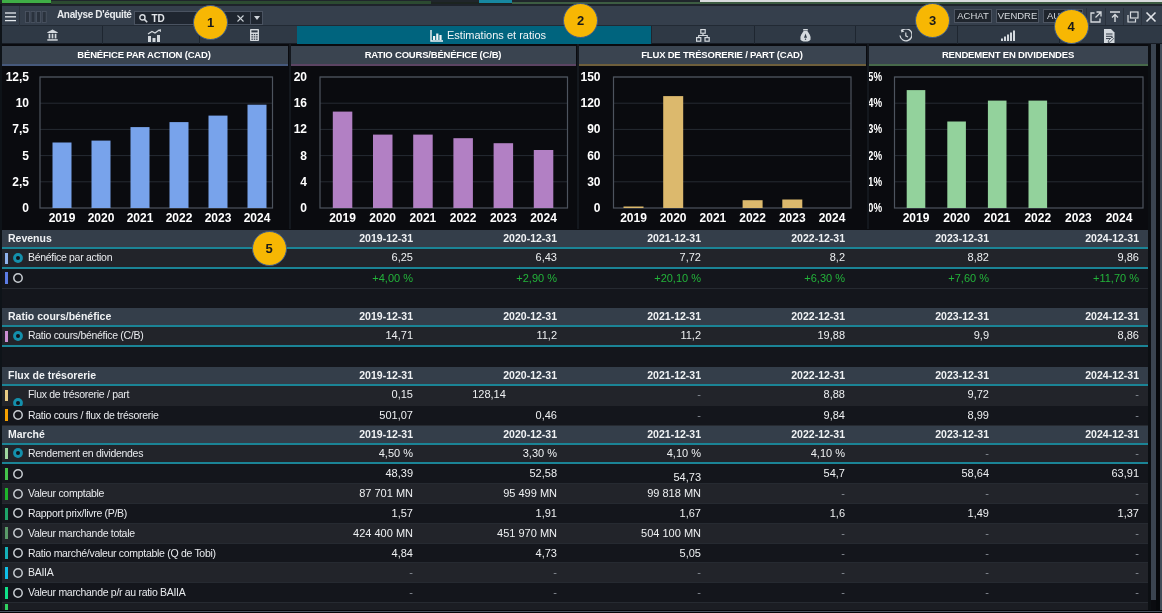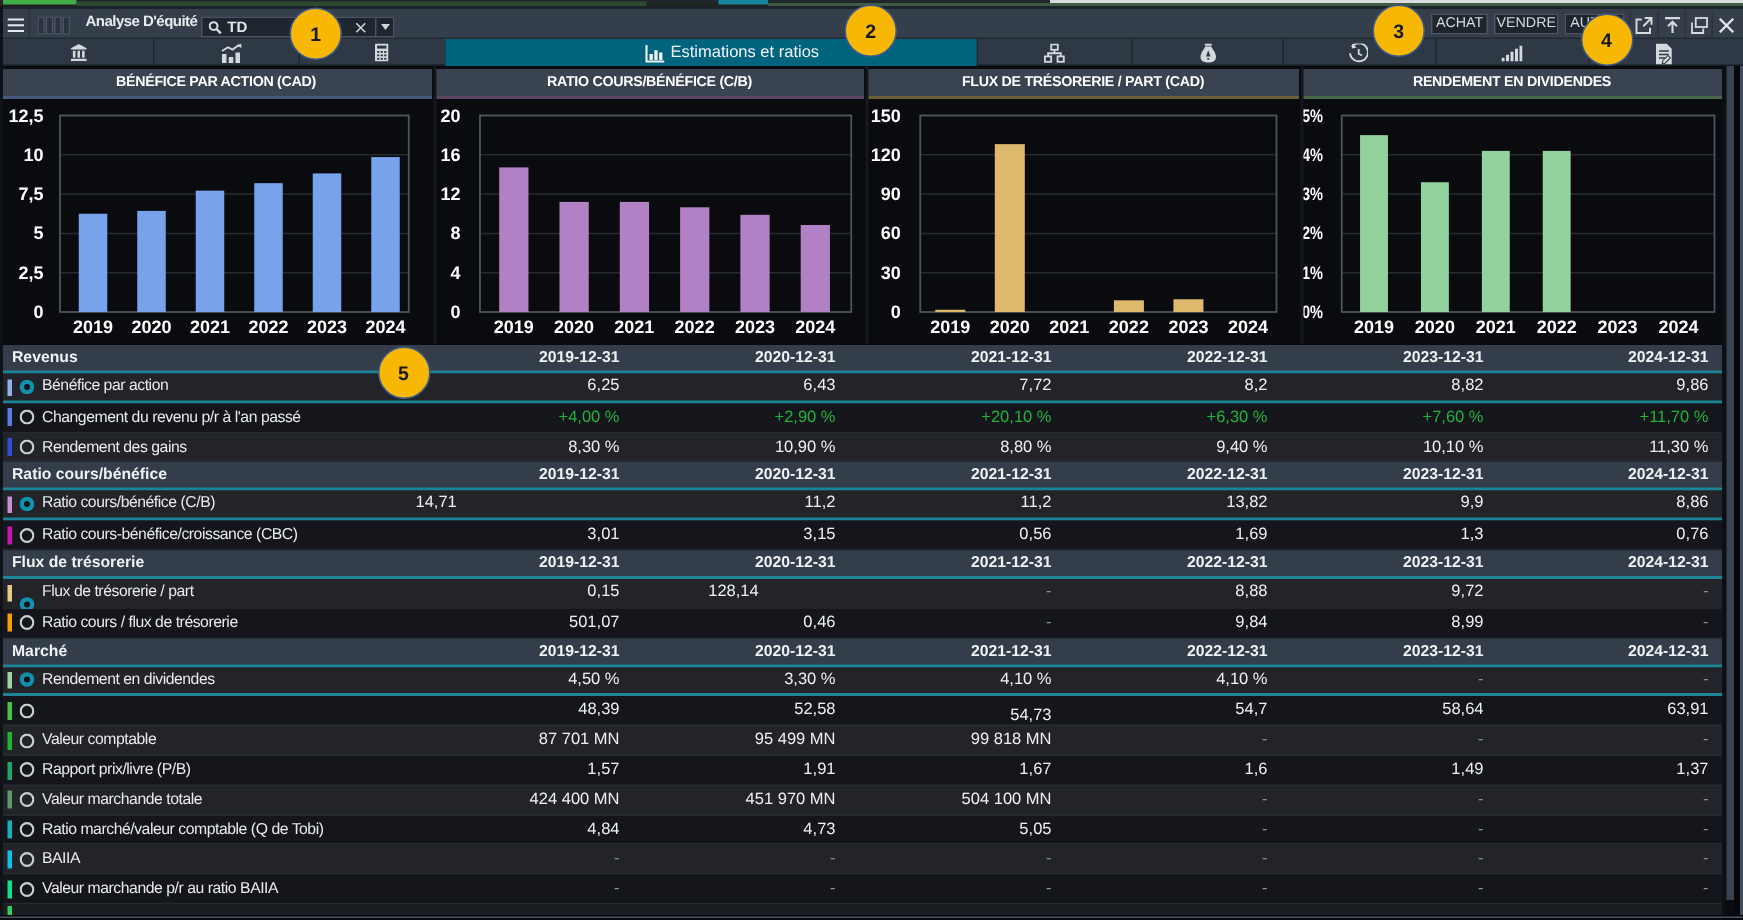--- a/index.html
+++ b/index.html
@@ -322,76 +322,49 @@
       <div style="position:absolute;left:565px;top:0;width:144px;height:100%;line-height:inherit;text-align:right;padding-right:8px;color:#eef0f2;font-size:11px">7,72</div>
       <div style="position:absolute;left:709px;top:0;width:144px;height:100%;line-height:inherit;text-align:right;padding-right:8px;color:#eef0f2;font-size:11px">8,2</div>
       <div style="position:absolute;left:853px;top:0;width:144px;height:100%;line-height:inherit;text-align:right;padding-right:8px;color:#eef0f2;font-size:11px">8,82</div>
       <div style="position:absolute;left:997px;top:0;width:151px;height:100%;line-height:inherit;text-align:right;padding-right:9px;color:#eef0f2;font-size:11px">9,86</div>
     </div>
 <div class="abs" style="left:0;top:38.8px;width:1148px;height:19.8px;background:#14161c;border-bottom:1px solid #262a31;line-height:18.8px">
       <div style="position:absolute;left:5px;top:3.5px;width:3.2px;height:12px;background:#5c7ce4"></div>
       <svg style="position:absolute;left:13px;top:50%;margin-top:-5px" width="10" height="10" viewBox="0 0 10 10">
         <circle cx="5" cy="5" r="4.2" fill="none" stroke="#c8cdd2" stroke-width="1.5"></circle>
       </svg>
-      <div style="position:absolute;left:28px;top:0;height:100%;line-height:inherit;color:#e8eaed;font-size:10.5px;letter-spacing:-0.3px">Changement du revenu p/r à l'an passé</div>
       <div style="position:absolute;left:277px;top:0;width:144px;height:100%;line-height:inherit;text-align:right;padding-right:8px;color:#23b33a;font-size:11px">+4,00 %</div>
       <div style="position:absolute;left:421px;top:0;width:144px;height:100%;line-height:inherit;text-align:right;padding-right:8px;color:#23b33a;font-size:11px">+2,90 %</div>
       <div style="position:absolute;left:565px;top:0;width:144px;height:100%;line-height:inherit;text-align:right;padding-right:8px;color:#23b33a;font-size:11px">+20,10 %</div>
       <div style="position:absolute;left:709px;top:0;width:144px;height:100%;line-height:inherit;text-align:right;padding-right:8px;color:#23b33a;font-size:11px">+6,30 %</div>
       <div style="position:absolute;left:853px;top:0;width:144px;height:100%;line-height:inherit;text-align:right;padding-right:8px;color:#23b33a;font-size:11px">+7,60 %</div>
       <div style="position:absolute;left:997px;top:0;width:151px;height:100%;line-height:inherit;text-align:right;padding-right:9px;color:#23b33a;font-size:11px">+11,70 %</div>
-    </div>
-<div class="abs" style="left:0;top:58.6px;width:1148px;height:19.8px;background:#22242a;border-bottom:1px solid #262a31;line-height:18.8px">
-      <div style="position:absolute;left:5px;top:3.5px;width:3.2px;height:12px;background:#2e51d4"></div>
-      <svg style="position:absolute;left:13px;top:50%;margin-top:-5px" width="10" height="10" viewBox="0 0 10 10">
-        <circle cx="5" cy="5" r="4.2" fill="none" stroke="#c8cdd2" stroke-width="1.5"></circle>
-      </svg>
-      <div style="position:absolute;left:28px;top:0;height:100%;line-height:inherit;color:#e8eaed;font-size:10.5px;letter-spacing:-0.3px">Rendement des gains</div>
-      <div style="position:absolute;left:277px;top:0;width:144px;height:100%;line-height:inherit;text-align:right;padding-right:8px;color:#eef0f2;font-size:11px">8,30 %</div>
-      <div style="position:absolute;left:421px;top:0;width:144px;height:100%;line-height:inherit;text-align:right;padding-right:8px;color:#eef0f2;font-size:11px">10,90 %</div>
-      <div style="position:absolute;left:565px;top:0;width:144px;height:100%;line-height:inherit;text-align:right;padding-right:8px;color:#eef0f2;font-size:11px">8,80 %</div>
-      <div style="position:absolute;left:709px;top:0;width:144px;height:100%;line-height:inherit;text-align:right;padding-right:8px;color:#eef0f2;font-size:11px">9,40 %</div>
-      <div style="position:absolute;left:853px;top:0;width:144px;height:100%;line-height:inherit;text-align:right;padding-right:8px;color:#eef0f2;font-size:11px">10,10 %</div>
-      <div style="position:absolute;left:997px;top:0;width:151px;height:100%;line-height:inherit;text-align:right;padding-right:9px;color:#eef0f2;font-size:11px">11,30 %</div>
     </div>
 <div class="abs" style="left:0;top:78.4px;width:1148px;height:19px;background:#343e4a;border-bottom:2px solid #1b8496;line-height:17px">
       <div style="position:absolute;left:8px;top:0;height:100%;line-height:inherit;color:#f0f2f4;font-size:10.5px;font-weight:700">Ratio cours/bénéfice</div>
       <div style="position:absolute;left:277px;top:0;width:144px;height:100%;line-height:inherit;text-align:right;padding-right:8px;color:#f0f2f4;font-size:10.5px;font-weight:700">2019-12-31</div>
       <div style="position:absolute;left:421px;top:0;width:144px;height:100%;line-height:inherit;text-align:right;padding-right:8px;color:#f0f2f4;font-size:10.5px;font-weight:700">2020-12-31</div>
       <div style="position:absolute;left:565px;top:0;width:144px;height:100%;line-height:inherit;text-align:right;padding-right:8px;color:#f0f2f4;font-size:10.5px;font-weight:700">2021-12-31</div>
       <div style="position:absolute;left:709px;top:0;width:144px;height:100%;line-height:inherit;text-align:right;padding-right:8px;color:#f0f2f4;font-size:10.5px;font-weight:700">2022-12-31</div>
       <div style="position:absolute;left:853px;top:0;width:144px;height:100%;line-height:inherit;text-align:right;padding-right:8px;color:#f0f2f4;font-size:10.5px;font-weight:700">2023-12-31</div>
       <div style="position:absolute;left:997px;top:0;width:151px;height:100%;line-height:inherit;text-align:right;padding-right:9px;color:#f0f2f4;font-size:10.5px;font-weight:700">2024-12-31</div>
     </div>
 <div class="abs" style="left:0;top:97.4px;width:1148px;height:19.8px;background:#22242a;border-bottom:2px solid #1b8496;line-height:17.8px">
       <div style="position:absolute;left:5px;top:3.5px;width:3.2px;height:11px;background:#cc8fd4"></div>
       <svg style="position:absolute;left:13px;top:50%;margin-top:-5px" width="10" height="10" viewBox="0 0 10 10">
         <circle cx="5" cy="5" r="4.9" fill="#1490ac"></circle>
         <circle cx="5" cy="5" r="2" fill="#10131a"></circle>
       </svg>
       <div style="position:absolute;left:28px;top:0;height:100%;line-height:inherit;color:#e8eaed;font-size:10.5px;letter-spacing:-0.3px">Ratio cours/bénéfice (C/B)</div>
-      <div style="position:absolute;left:277px;top:0;width:144px;height:100%;line-height:inherit;padding-right:8px;color:#eef0f2;font-size:11px">14,71</div>
+      <div style="position:absolute;left:277px;top:0;width:144px;height:100%;line-height:inherit;text-align:right;padding-right:8px;color:#eef0f2;font-size:11px">14,71</div>
       <div style="position:absolute;left:421px;top:0;width:144px;height:100%;line-height:inherit;text-align:right;padding-right:8px;color:#eef0f2;font-size:11px">11,2</div>
       <div style="position:absolute;left:565px;top:0;width:144px;height:100%;line-height:inherit;text-align:right;padding-right:8px;color:#eef0f2;font-size:11px">11,2</div>
-      <div style="position:absolute;left:709px;top:0;width:144px;height:100%;line-height:inherit;text-align:right;padding-right:8px;color:#eef0f2;font-size:11px">13,82</div>
+      <div style="position:absolute;left:709px;top:0;width:144px;height:100%;line-height:inherit;text-align:right;padding-right:8px;color:#eef0f2;font-size:11px">19,88</div>
       <div style="position:absolute;left:853px;top:0;width:144px;height:100%;line-height:inherit;text-align:right;padding-right:8px;color:#eef0f2;font-size:11px">9,9</div>
       <div style="position:absolute;left:997px;top:0;width:151px;height:100%;line-height:inherit;text-align:right;padding-right:9px;color:#eef0f2;font-size:11px">8,86</div>
-    </div>
-<div class="abs" style="left:0;top:117.2px;width:1148px;height:19.8px;background:#14161c;border-bottom:1px solid #262a31;line-height:18.8px">
-      <div style="position:absolute;left:5px;top:3.5px;width:3.2px;height:12px;background:#cc14b4"></div>
-      <svg style="position:absolute;left:13px;top:50%;margin-top:-5px" width="10" height="10" viewBox="0 0 10 10">
-        <circle cx="5" cy="5" r="4.2" fill="none" stroke="#c8cdd2" stroke-width="1.5"></circle>
-      </svg>
-      <div style="position:absolute;left:28px;top:0;height:100%;line-height:inherit;color:#e8eaed;font-size:10.5px;letter-spacing:-0.3px">Ratio cours-bénéfice/croissance (CBC)</div>
-      <div style="position:absolute;left:277px;top:0;width:144px;height:100%;line-height:inherit;text-align:right;padding-right:8px;color:#eef0f2;font-size:11px">3,01</div>
-      <div style="position:absolute;left:421px;top:0;width:144px;height:100%;line-height:inherit;text-align:right;padding-right:8px;color:#eef0f2;font-size:11px">3,15</div>
-      <div style="position:absolute;left:565px;top:0;width:144px;height:100%;line-height:inherit;text-align:right;padding-right:8px;color:#eef0f2;font-size:11px">0,56</div>
-      <div style="position:absolute;left:709px;top:0;width:144px;height:100%;line-height:inherit;text-align:right;padding-right:8px;color:#eef0f2;font-size:11px">1,69</div>
-      <div style="position:absolute;left:853px;top:0;width:144px;height:100%;line-height:inherit;text-align:right;padding-right:8px;color:#eef0f2;font-size:11px">1,3</div>
-      <div style="position:absolute;left:997px;top:0;width:151px;height:100%;line-height:inherit;text-align:right;padding-right:9px;color:#eef0f2;font-size:11px">0,76</div>
     </div>
 <div class="abs" style="left:0;top:137.0px;width:1148px;height:19px;background:#343e4a;border-bottom:2px solid #1b8496;line-height:17px">
       <div style="position:absolute;left:8px;top:0;height:100%;line-height:inherit;color:#f0f2f4;font-size:10.5px;font-weight:700">Flux de trésorerie</div>
       <div style="position:absolute;left:277px;top:0;width:144px;height:100%;line-height:inherit;text-align:right;padding-right:8px;color:#f0f2f4;font-size:10.5px;font-weight:700">2019-12-31</div>
       <div style="position:absolute;left:421px;top:0;width:144px;height:100%;line-height:inherit;text-align:right;padding-right:8px;color:#f0f2f4;font-size:10.5px;font-weight:700">2020-12-31</div>
       <div style="position:absolute;left:565px;top:0;width:144px;height:100%;line-height:inherit;text-align:right;padding-right:8px;color:#f0f2f4;font-size:10.5px;font-weight:700">2021-12-31</div>
       <div style="position:absolute;left:709px;top:0;width:144px;height:100%;line-height:inherit;text-align:right;padding-right:8px;color:#f0f2f4;font-size:10.5px;font-weight:700">2022-12-31</div>
       <div style="position:absolute;left:853px;top:0;width:144px;height:100%;line-height:inherit;text-align:right;padding-right:8px;color:#f0f2f4;font-size:10.5px;font-weight:700">2023-12-31</div>
       <div style="position:absolute;left:997px;top:0;width:151px;height:100%;line-height:inherit;text-align:right;padding-right:9px;color:#f0f2f4;font-size:10.5px;font-weight:700">2024-12-31</div>
     </div>

